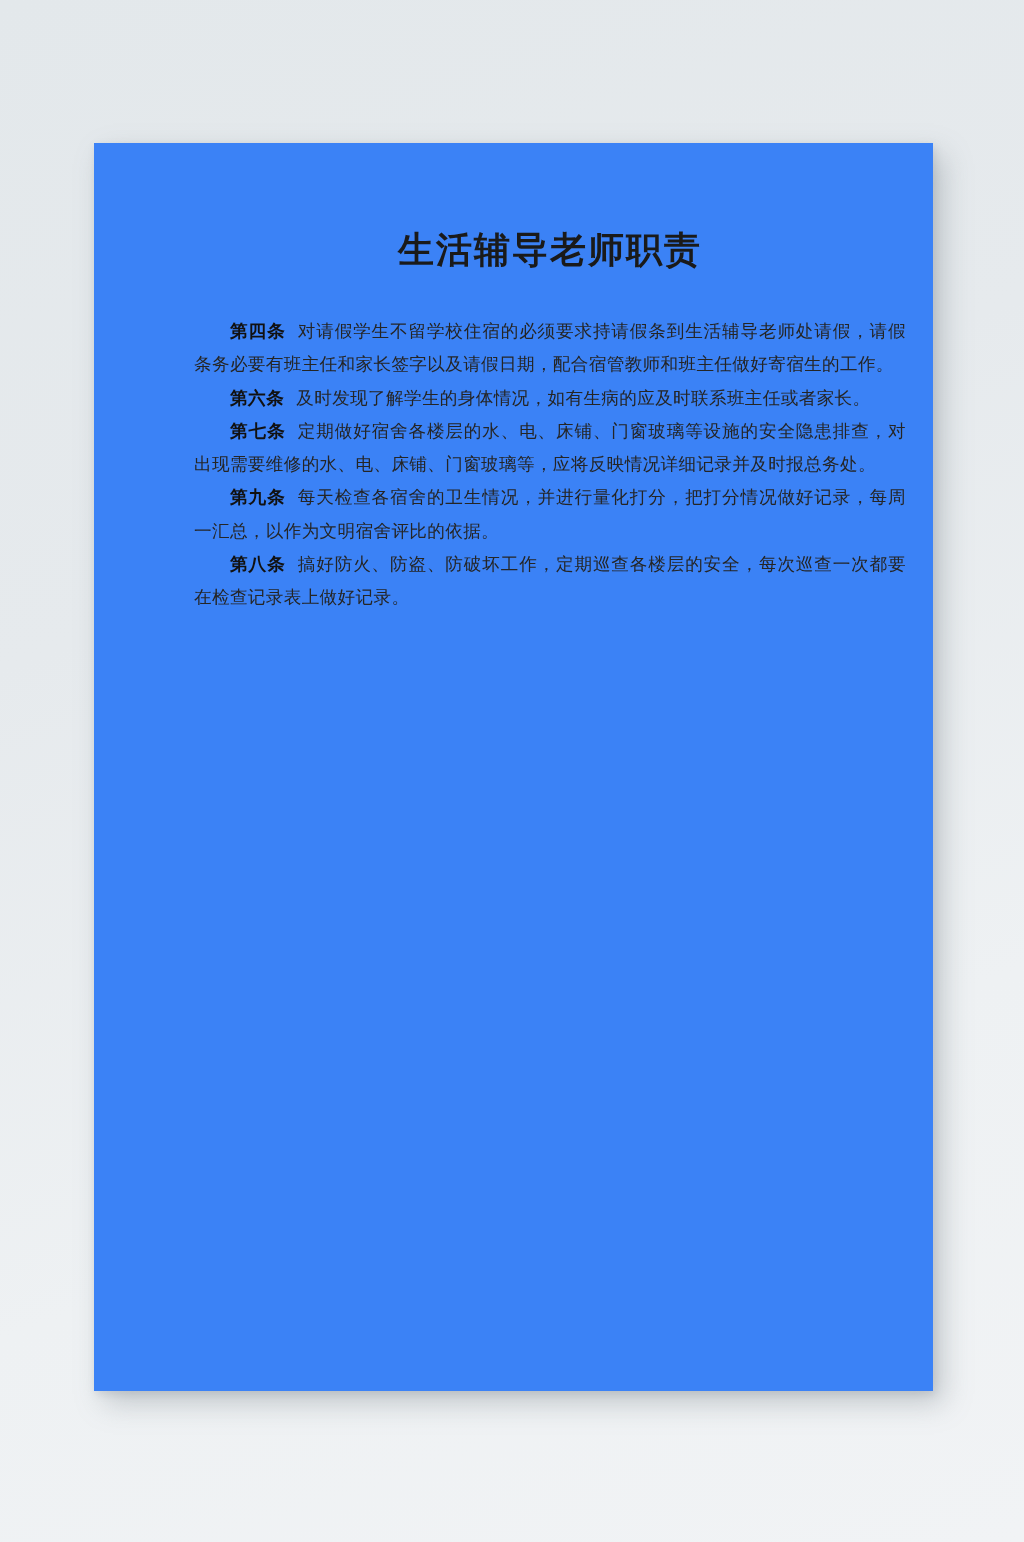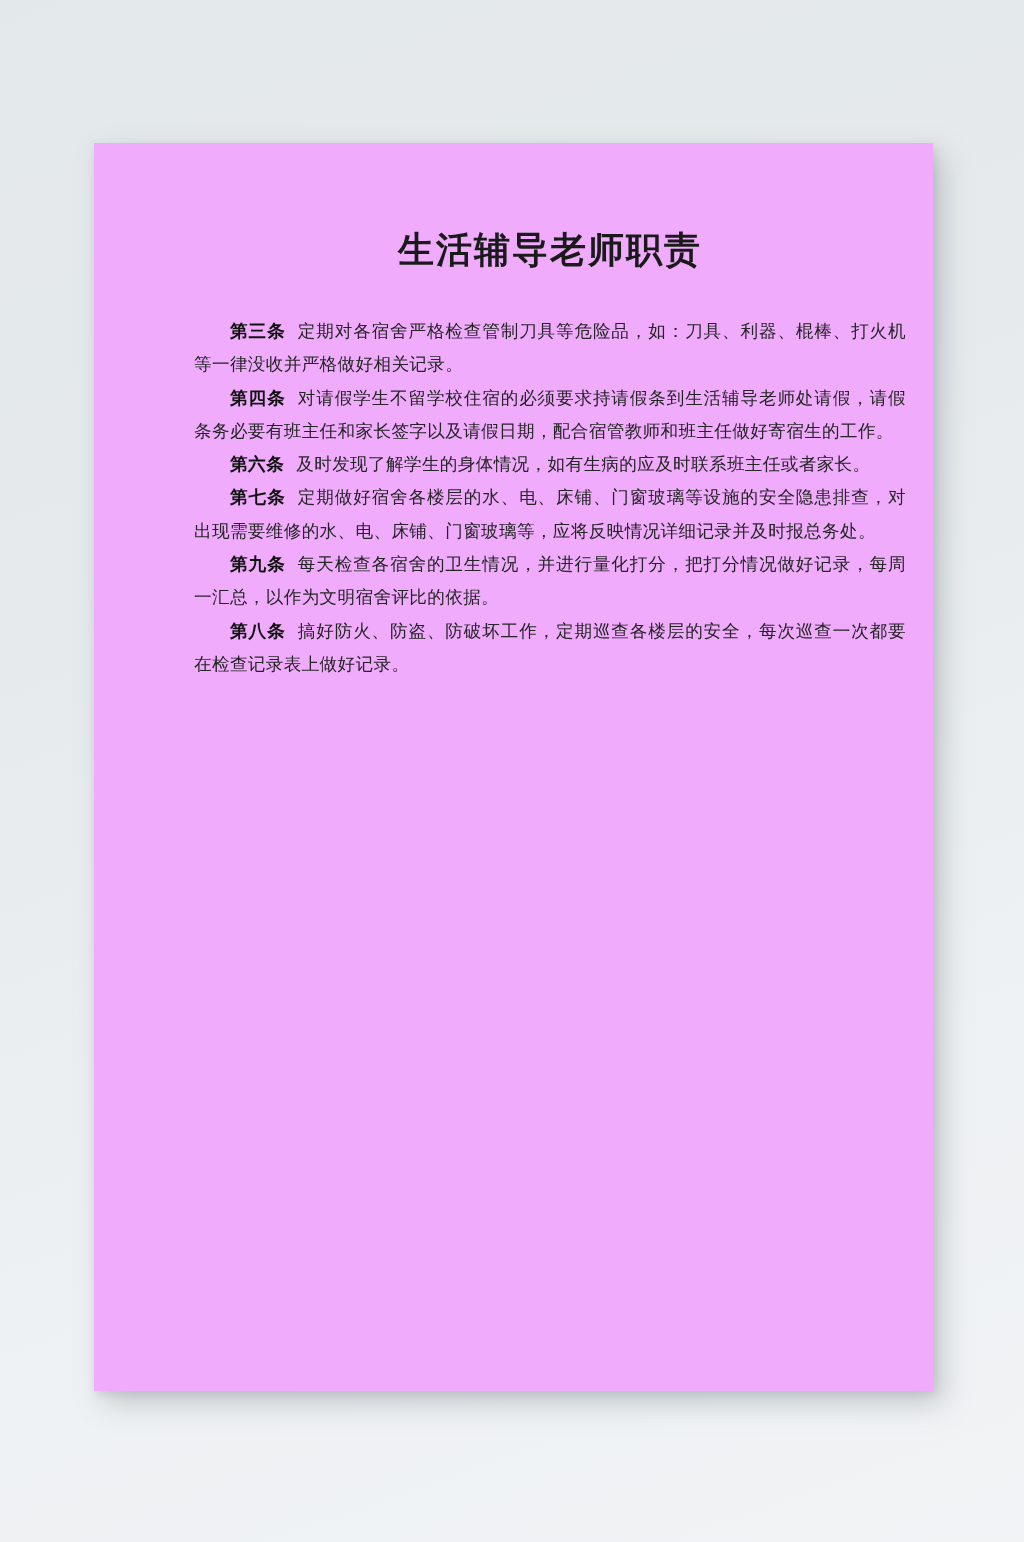--- a/index.html
+++ b/index.html
@@ -23,21 +23,21 @@
     width: 1024px;
     height: 1542px;
   }
 
   .paper {
     position: absolute;
     left: 94px;
     top: 143px;
     width: 839px;
     height: 1248px;
-    background: #f0abfc;
+    background: #3b82f6;
     box-shadow: 10px 12px 26px rgba(120, 132, 140, 0.38),
                 2px 3px 8px rgba(120, 132, 140, 0.20);
   }
 
   .doc-body {
     position: absolute;
     left: 100px;
     top: 85px;
     width: 712px;
   }
@@ -82,23 +82,20 @@
 <body>
 
 <div class="page-stage">
   <div class="paper">
     <div class="doc-body">
 
       <h1 class="doc-title">生活辅导老师职责</h1>
 
 
 
-      <p class="article">
-        <span class="marker">第三条</span><span class="content">定期对各宿舍严格检查管制刀具等危险品，如：刀具、利器、棍棒、打火机等一律没收并严格做好相关记录。</span>
-      </p>
 
       <p class="article">
         <span class="marker">第四条</span><span class="content">对请假学生不留学校住宿的必须要求持请假条到生活辅导老师处请假，请假条务必要有班主任和家长签字以及请假日期，配合宿管教师和班主任做好寄宿生的工作。</span>
       </p>
 
 
       <p class="article">
         <span class="marker">第六条</span><span class="content">及时发现了解学生的身体情况，如有生病的应及时联系班主任或者家长。</span>
       </p>
 

